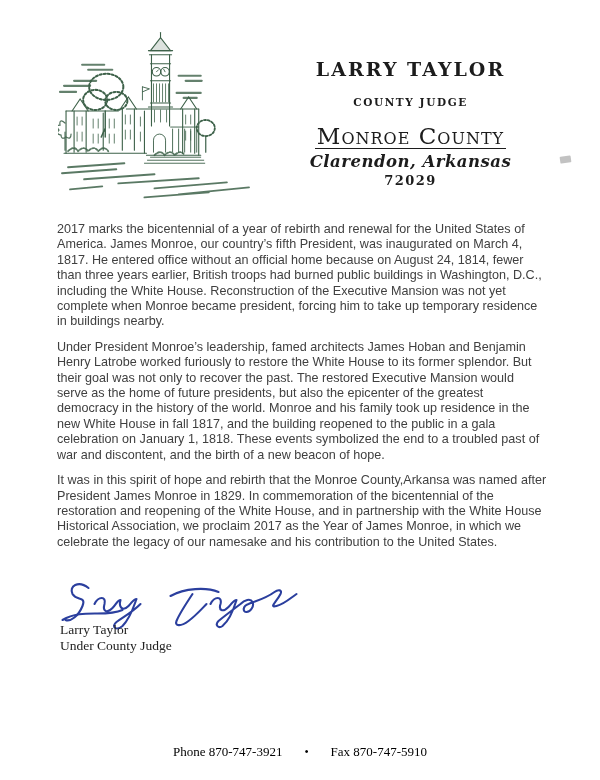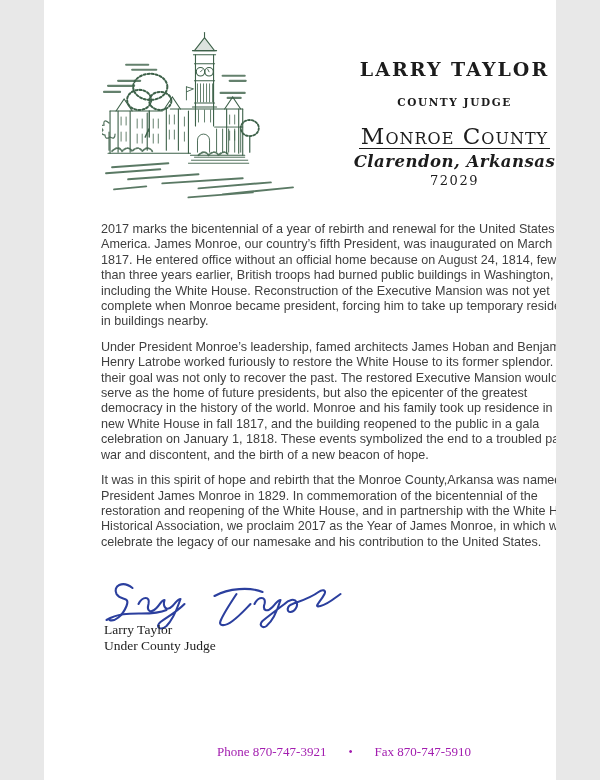--- a/index.html
+++ b/index.html
@@ -1,54 +1,54 @@
 <!DOCTYPE html>
 <html><head>
 <meta charset="utf-8">
 <style>
   html,body{margin:0;padding:0;background:#e8e8e8;}
   .page{
-    position:relative;width:512px;height:780px;background:#ffffff;
+    position:relative;width:600px;height:780px;background:#ffffff;
     margin:0 auto;overflow:hidden;
     font-family:"Liberation Sans",sans-serif;color:#2e2e2e;
   }
 
   
   .illustration{position:absolute;left:58px;top:30px;width:196px;height:172px;}
   .header-text{
     position:absolute;left:268px;top:58px;width:285px;text-align:center;
     font-family:"DejaVu Serif",serif;color:#1c1c1c;
   }
   .lh-name{font-size:19px;font-weight:bold;letter-spacing:2px;}
   .lh-title{font-size:10.5px;font-weight:bold;letter-spacing:1.6px;margin-top:16px;}
   .lh-county{
     display:inline-block;font-size:23px;font-variant:small-caps;letter-spacing:1px;
     border-bottom:1.6px solid #1c1c1c;padding:0 2px 0 2px;margin-top:16px;line-height:1.05;
   }
   .lh-city{font-size:16.5px;font-weight:bold;letter-spacing:.5px;margin-top:3px;font-style:italic;}
-  .lh-zip{font-size:13px;font-weight:normal;letter-spacing:1.5px;margin-top:2px;}
+  .lh-zip{font-size:13px;font-weight:bold;letter-spacing:1.5px;margin-top:2px;}
 
   
   .letter-body{
     position:absolute;left:57px;top:222px;width:502px;
     font-size:12.6px;line-height:15.4px;color:#404040;
   }
   .letter-body p{margin:0 0 10px 0;white-space:pre-line;}
 
   
   .sig-script{position:absolute;left:58px;top:574px;width:245px;height:62px;}
   .sig-typed{
     position:absolute;left:60px;top:622px;
     font-family:"Liberation Serif",serif;font-size:13.5px;line-height:16px;color:#222;
   }
 
   
   .footer{
     position:absolute;left:0;top:744px;width:600px;text-align:center;
-    font-family:"Liberation Serif",serif;font-size:13px;color:#a21caf;
+    font-family:"Liberation Serif",serif;font-size:13px;color:#000000;
   }
   .footer .sep{display:inline-block;margin:0 22px;font-size:12px;}
 
   
   .artifact{
     position:absolute;left:560px;top:156px;width:11px;height:7px;
     background:#8f8f8f;opacity:.55;transform:rotate(-8deg);border-radius:1px;
   }
 </style>
 </head>

